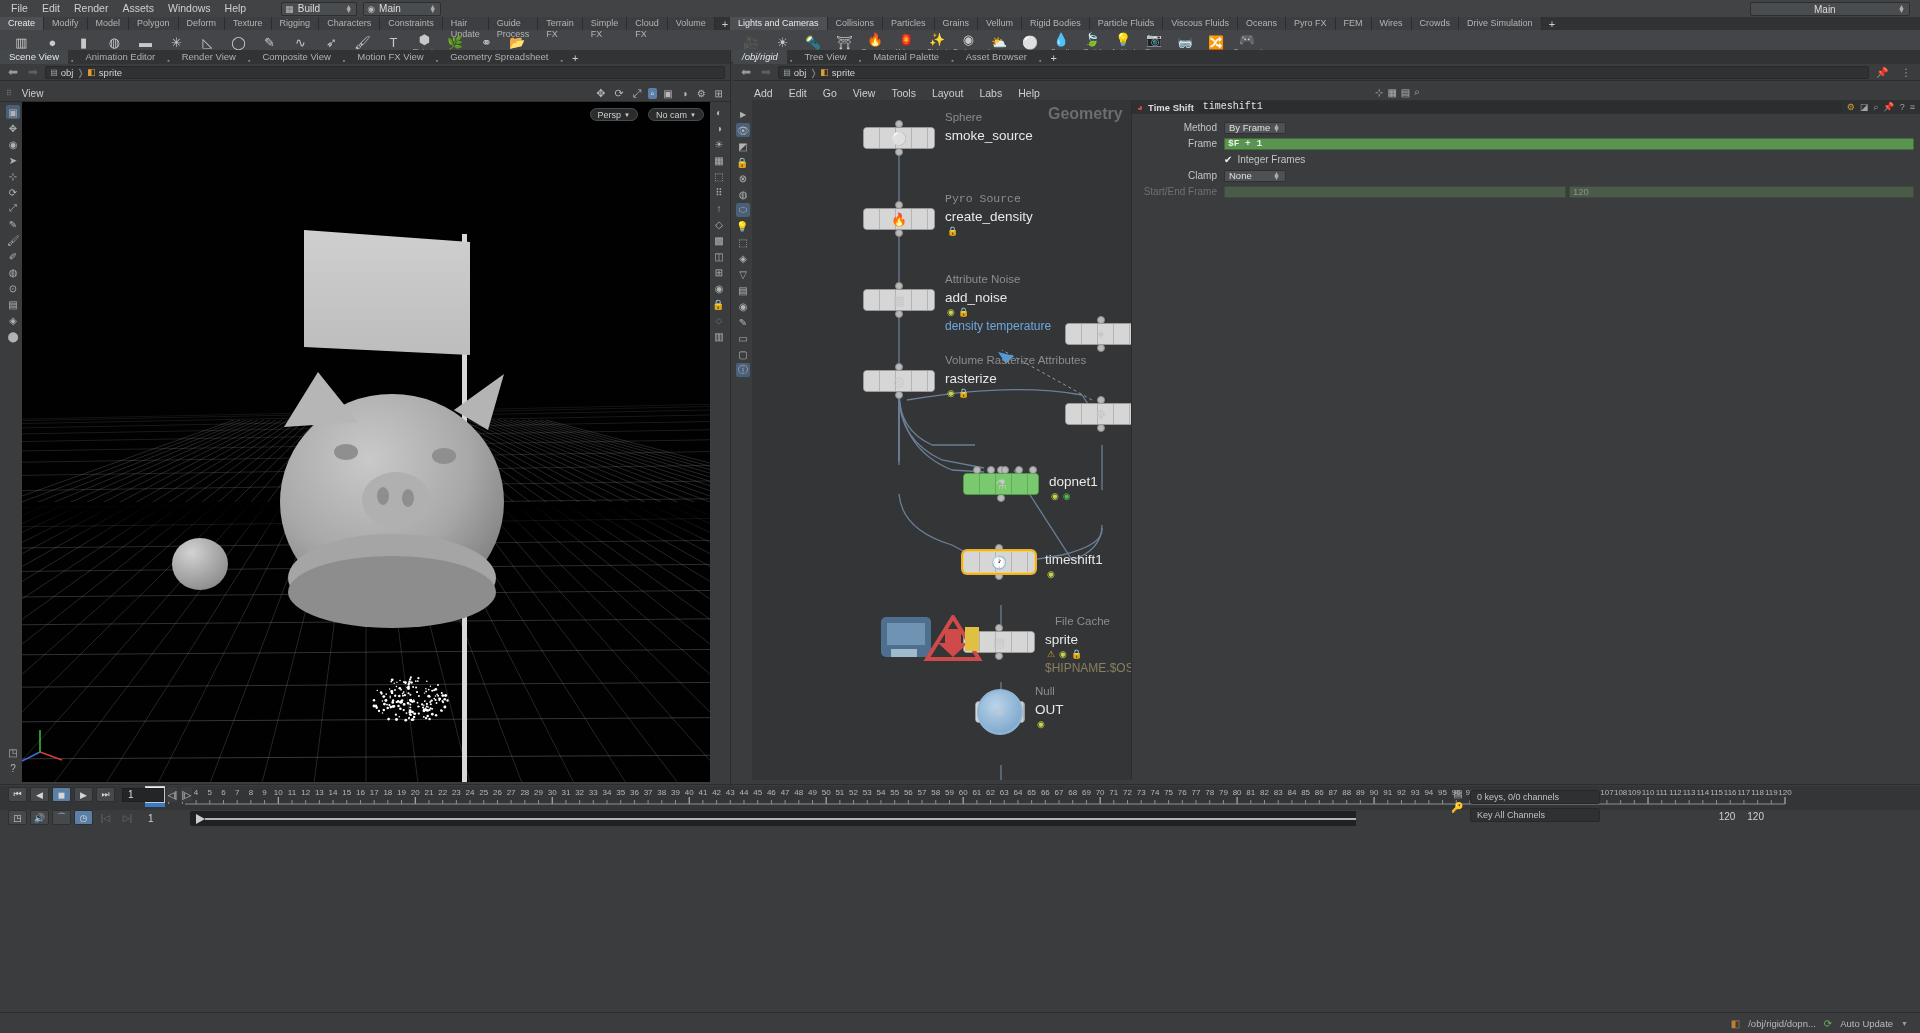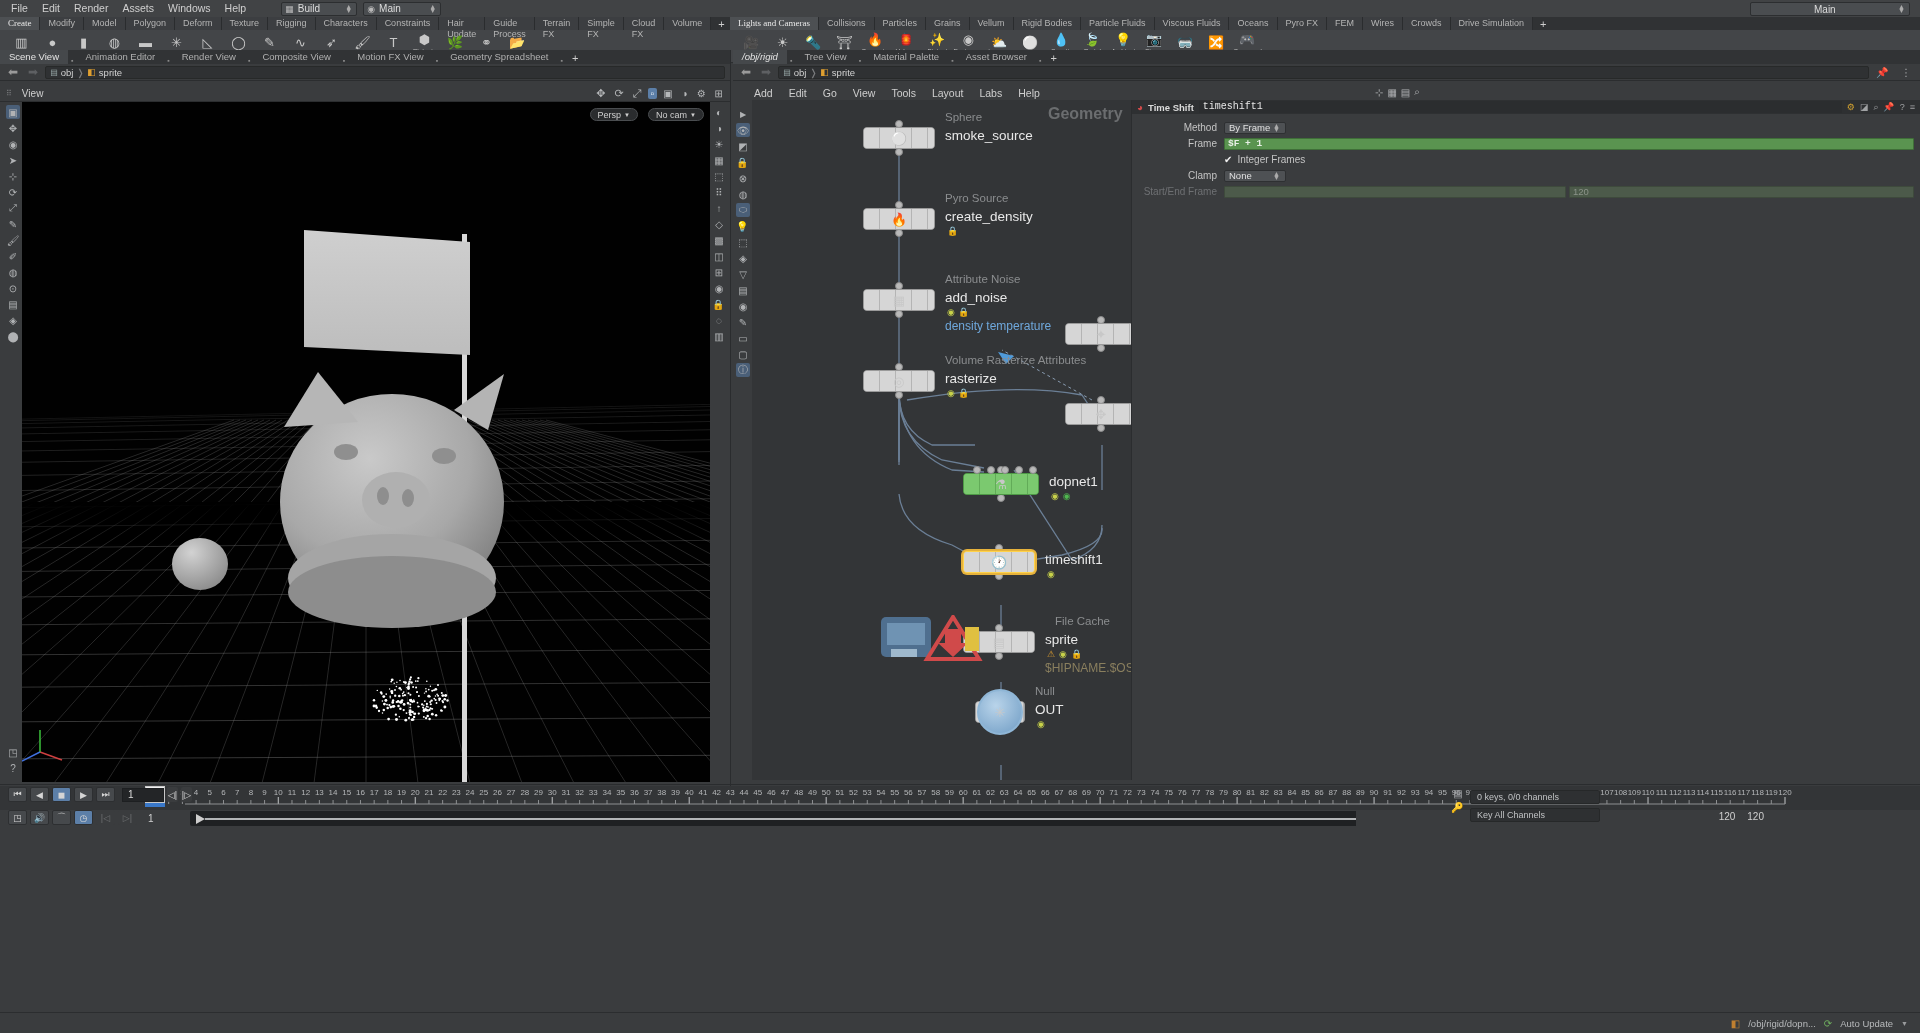--- a/index.html
+++ b/index.html
@@ -15,21 +15,21 @@
   .pill { height:14px; background:#4a4d50; border:1px solid #2c2e30; border-radius:2px;
     display:flex; align-items:center; gap:4px; padding:0 3px; font-size:10px; color:#dcdcdc; }
   .pill .ic { font-size:9px; color:#b8b8b8; }
   .spin { width:9px; display:flex; flex-direction:column; align-items:center; line-height:4px;
     font-size:7px; color:#aaa; margin-left:auto; }
 
   
   .shelftabs { height:13px; background:#303234; display:flex; align-items:flex-end; }
   .shelftabs .st { font-size:9px; padding:1px 8px 1px; color:#b4b4b4; background:#3c3e41;
     border-right:1px solid #2a2c2e; height:13px; line-height:11px; }
-  .shelftabs .st.active { background:#4d5053; color:#e8e8e8;font-family:Liberation Serif, serif; }
+  .shelftabs .st.active { background:#4d5053; color:#e8e8e8; }
   .shelftabs .plus { font-size:11px; padding:0 7px; color:#cfcfcf; }
 
   .shelf { height:33px; background:#434548; display:flex; align-items:center; gap:0px;
     padding-left:6px; border-bottom:1px solid #2c2e30; }
   .tool { width:31px; display:flex; flex-direction:column; align-items:center; justify-content:flex-start;
     gap:1px; padding-top:1px; }
   .tool .glyph { width:17px; height:16px; display:flex; align-items:center; justify-content:center;
     font-size:13px; }
   .tool .tl { font-size:6.5px; color:#bdbdbd; text-align:center; line-height:6.5px; white-space:nowrap; }
   .tool .tl.two { white-space:normal; width:30px; }
@@ -830,21 +830,21 @@
           <div class="ntype" style="left: 193px; top: 11px;">Sphere</div>
           <div class="dot-in" style="left: 143px; top: 20px;"></div>
           <div class="dot-out" style="left: 143px; top: 48px;"></div>
           <div class="node" style="left: 111px; top: 27px; width: 72px;">
             <div class="stripes"></div>
             <div class="nico">⚪</div>
           </div>
           <div class="nlabel" style="left: 193px; top: 28px;">smoke_source</div>
         </div>
         <div style="position: absolute; left: 0px; top: 0px;">
-          <div class="ntype" style="left: 193px; top: 92px;">Pyro Source</div>
+          <div class="ntype" style="left: 193px; top: 92px; font-family: Liberation Mono, monospace;">Pyro Source</div>
           <div class="nflags" style="left: 195px; top: 127px;">
             <span style="font-size: 9px; line-height: 9px; color: rgb(140, 142, 144);">🔒</span>
           </div>
           <div class="dot-in" style="left: 143px; top: 101px;"></div>
           <div class="dot-out" style="left: 143px; top: 129px;"></div>
           <div class="node" style="left: 111px; top: 108px; width: 72px;">
             <div class="stripes"></div>
             <div class="nico">🔥</div>
           </div>
           <div class="nlabel" style="left: 193px; top: 109px;">create_density</div>

